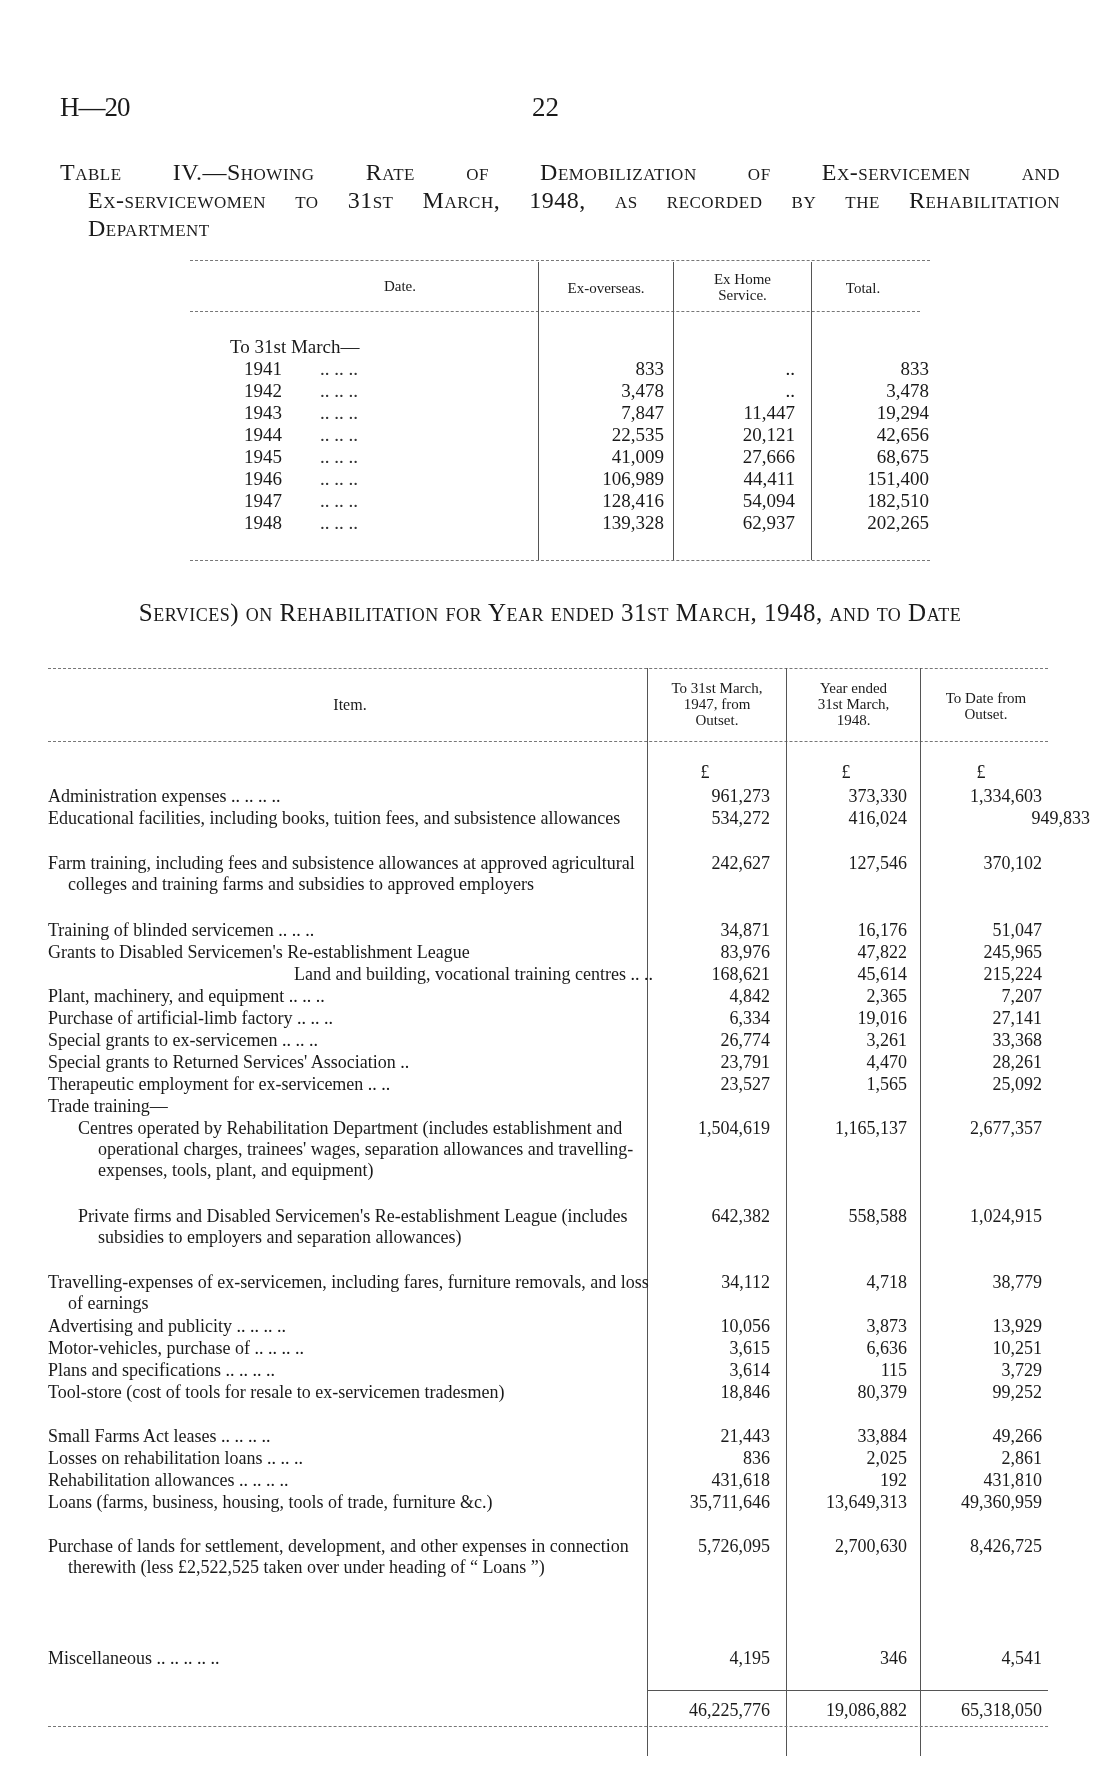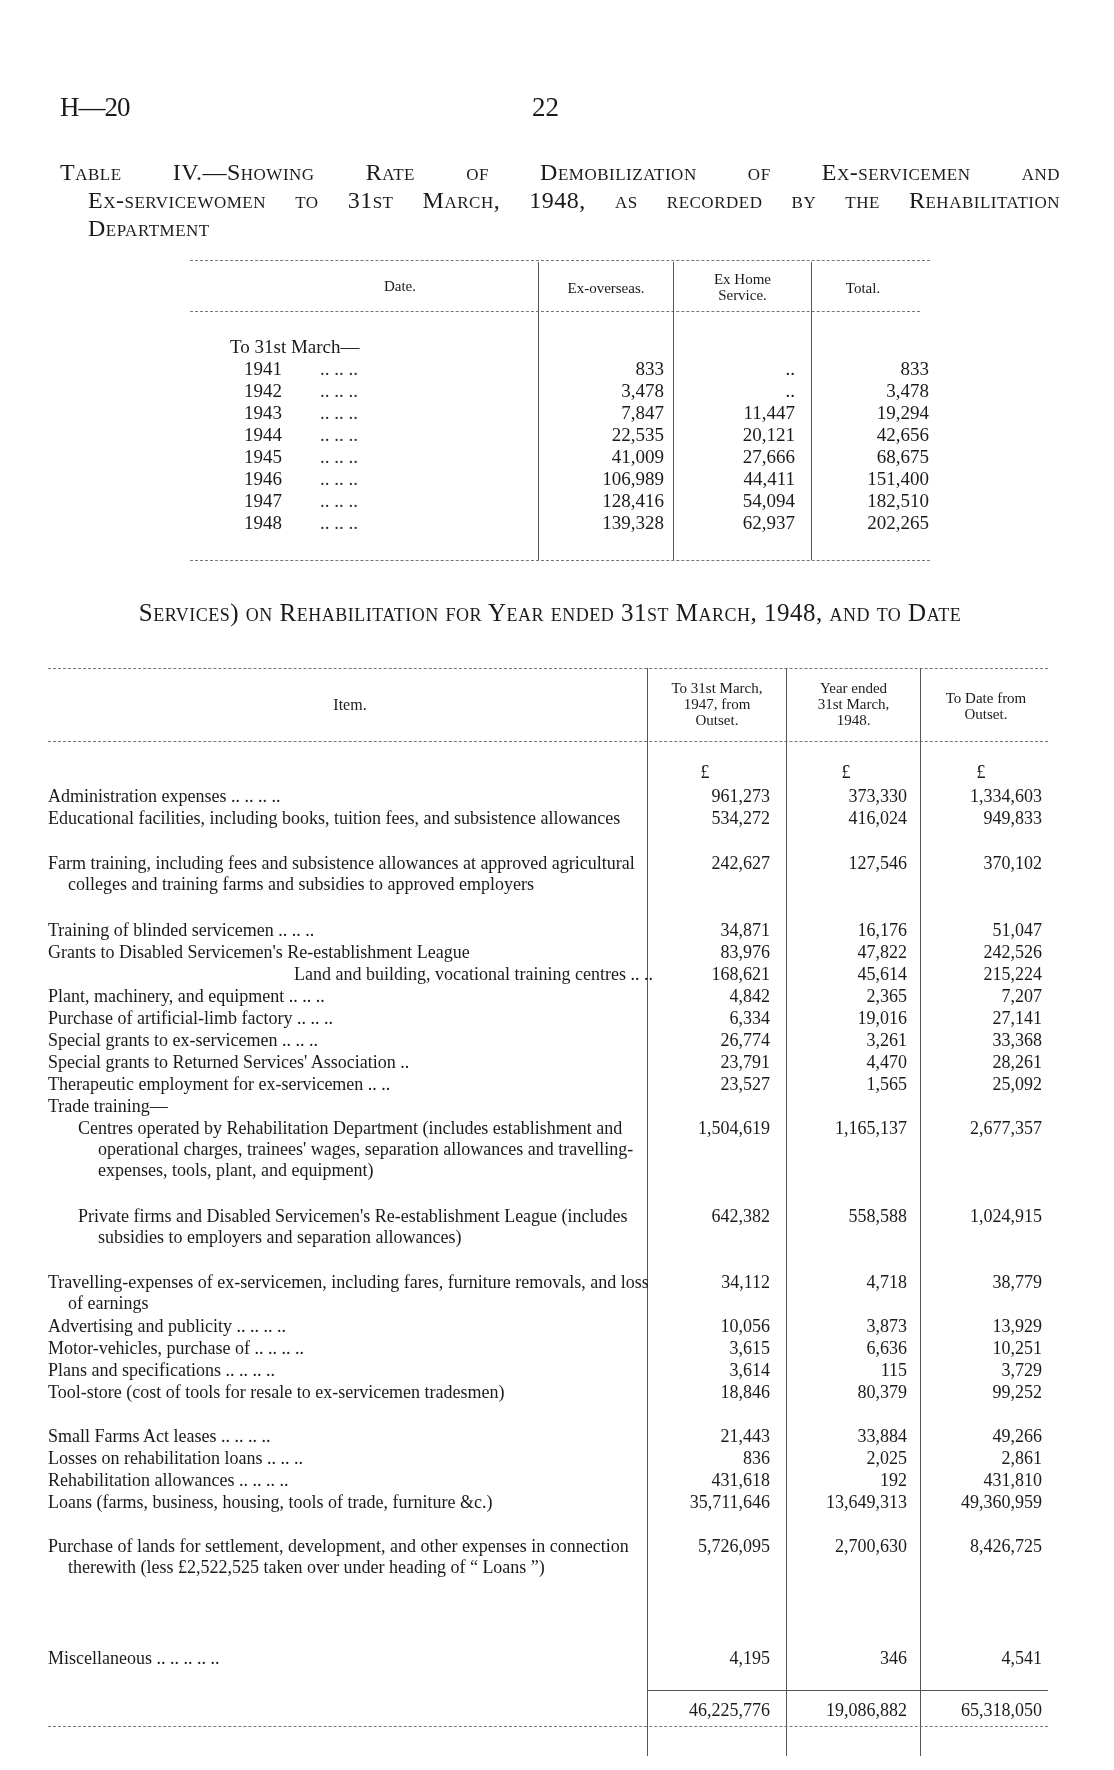--- a/index.html
+++ b/index.html
@@ -154,39 +154,39 @@
       <div>
         <div class="item hang" style="top:786px;">Administration expenses   ..      ..      ..      ..</div>
         <div class="v c1" style="top:786px;">961,273</div>
         <div class="v c2" style="top:786px;">373,330</div>
         <div class="v c3" style="top:786px;">1,334,603</div>
       </div>
       <div>
         <div class="item hang" style="top:808px;">Educational facilities, including books, tuition fees, and subsistence allowances</div>
         <div class="v c1" style="top:808px;">534,272</div>
         <div class="v c2" style="top:808px;">416,024</div>
-        <div class="v c3" style="top:808px;">949,833</div>
+        <div class="v c3" style="top:808px;margin-left:48px;">949,833</div>
       </div>
       <div>
         <div class="item hang" style="top:853px;">Farm training, including fees and subsistence allowances at approved agricultural colleges and training farms and subsidies to approved employers</div>
         <div class="v c1" style="top:853px;">242,627</div>
         <div class="v c2" style="top:853px;">127,546</div>
         <div class="v c3" style="top:853px;">370,102</div>
       </div>
       <div>
         <div class="item hang" style="top:920px;">Training of blinded servicemen      ..      ..      ..</div>
         <div class="v c1" style="top:920px;">34,871</div>
         <div class="v c2" style="top:920px;">16,176</div>
         <div class="v c3" style="top:920px;">51,047</div>
       </div>
       <div>
         <div class="item hang" style="top:942px;">Grants to Disabled Servicemen's Re-establishment League</div>
         <div class="v c1" style="top:942px;">83,976</div>
         <div class="v c2" style="top:942px;">47,822</div>
-        <div class="v c3" style="top:942px;">242,526</div>
+        <div class="v c3" style="top:942px;">245,965</div>
       </div>
       <div>
         <div class="item hang" style="top:964px;text-align:right;">Land and building, vocational training centres ..      ..</div>
         <div class="v c1" style="top:964px;">168,621</div>
         <div class="v c2" style="top:964px;">45,614</div>
         <div class="v c3" style="top:964px;">215,224</div>
       </div>
       <div>
         <div class="item hang" style="top:986px;">Plant, machinery, and equipment      ..      ..      ..</div>
         <div class="v c1" style="top:986px;">4,842</div>

